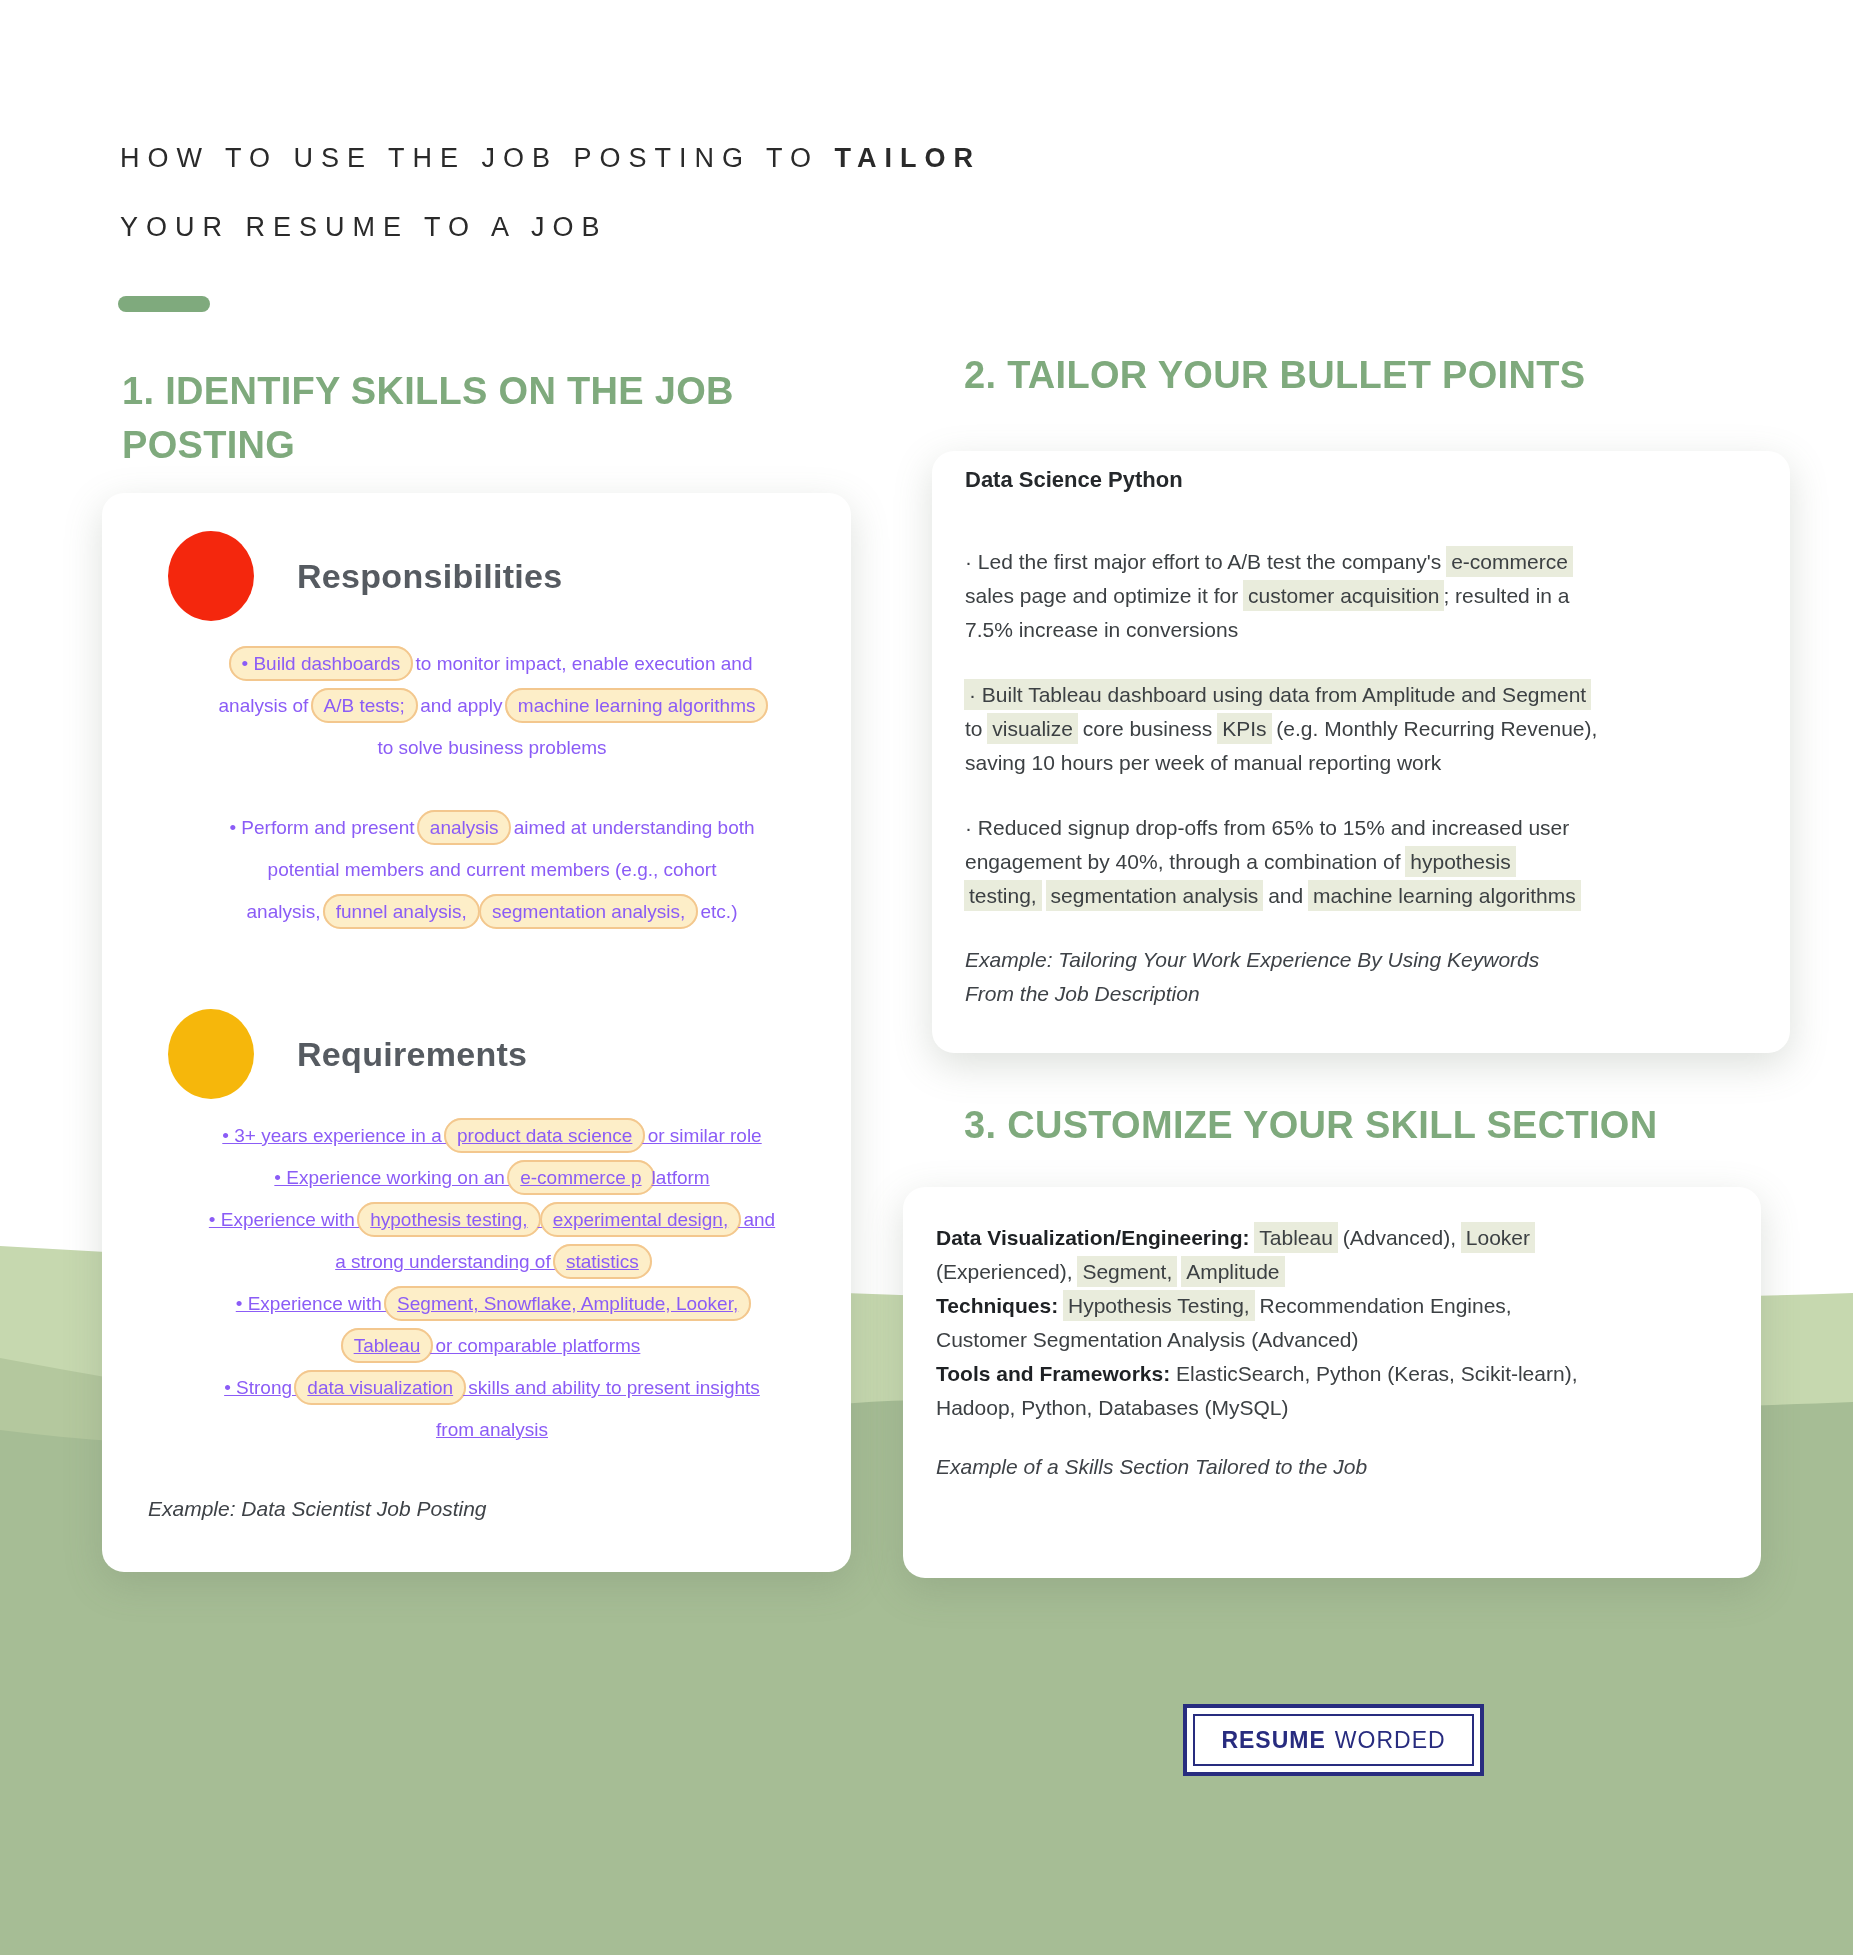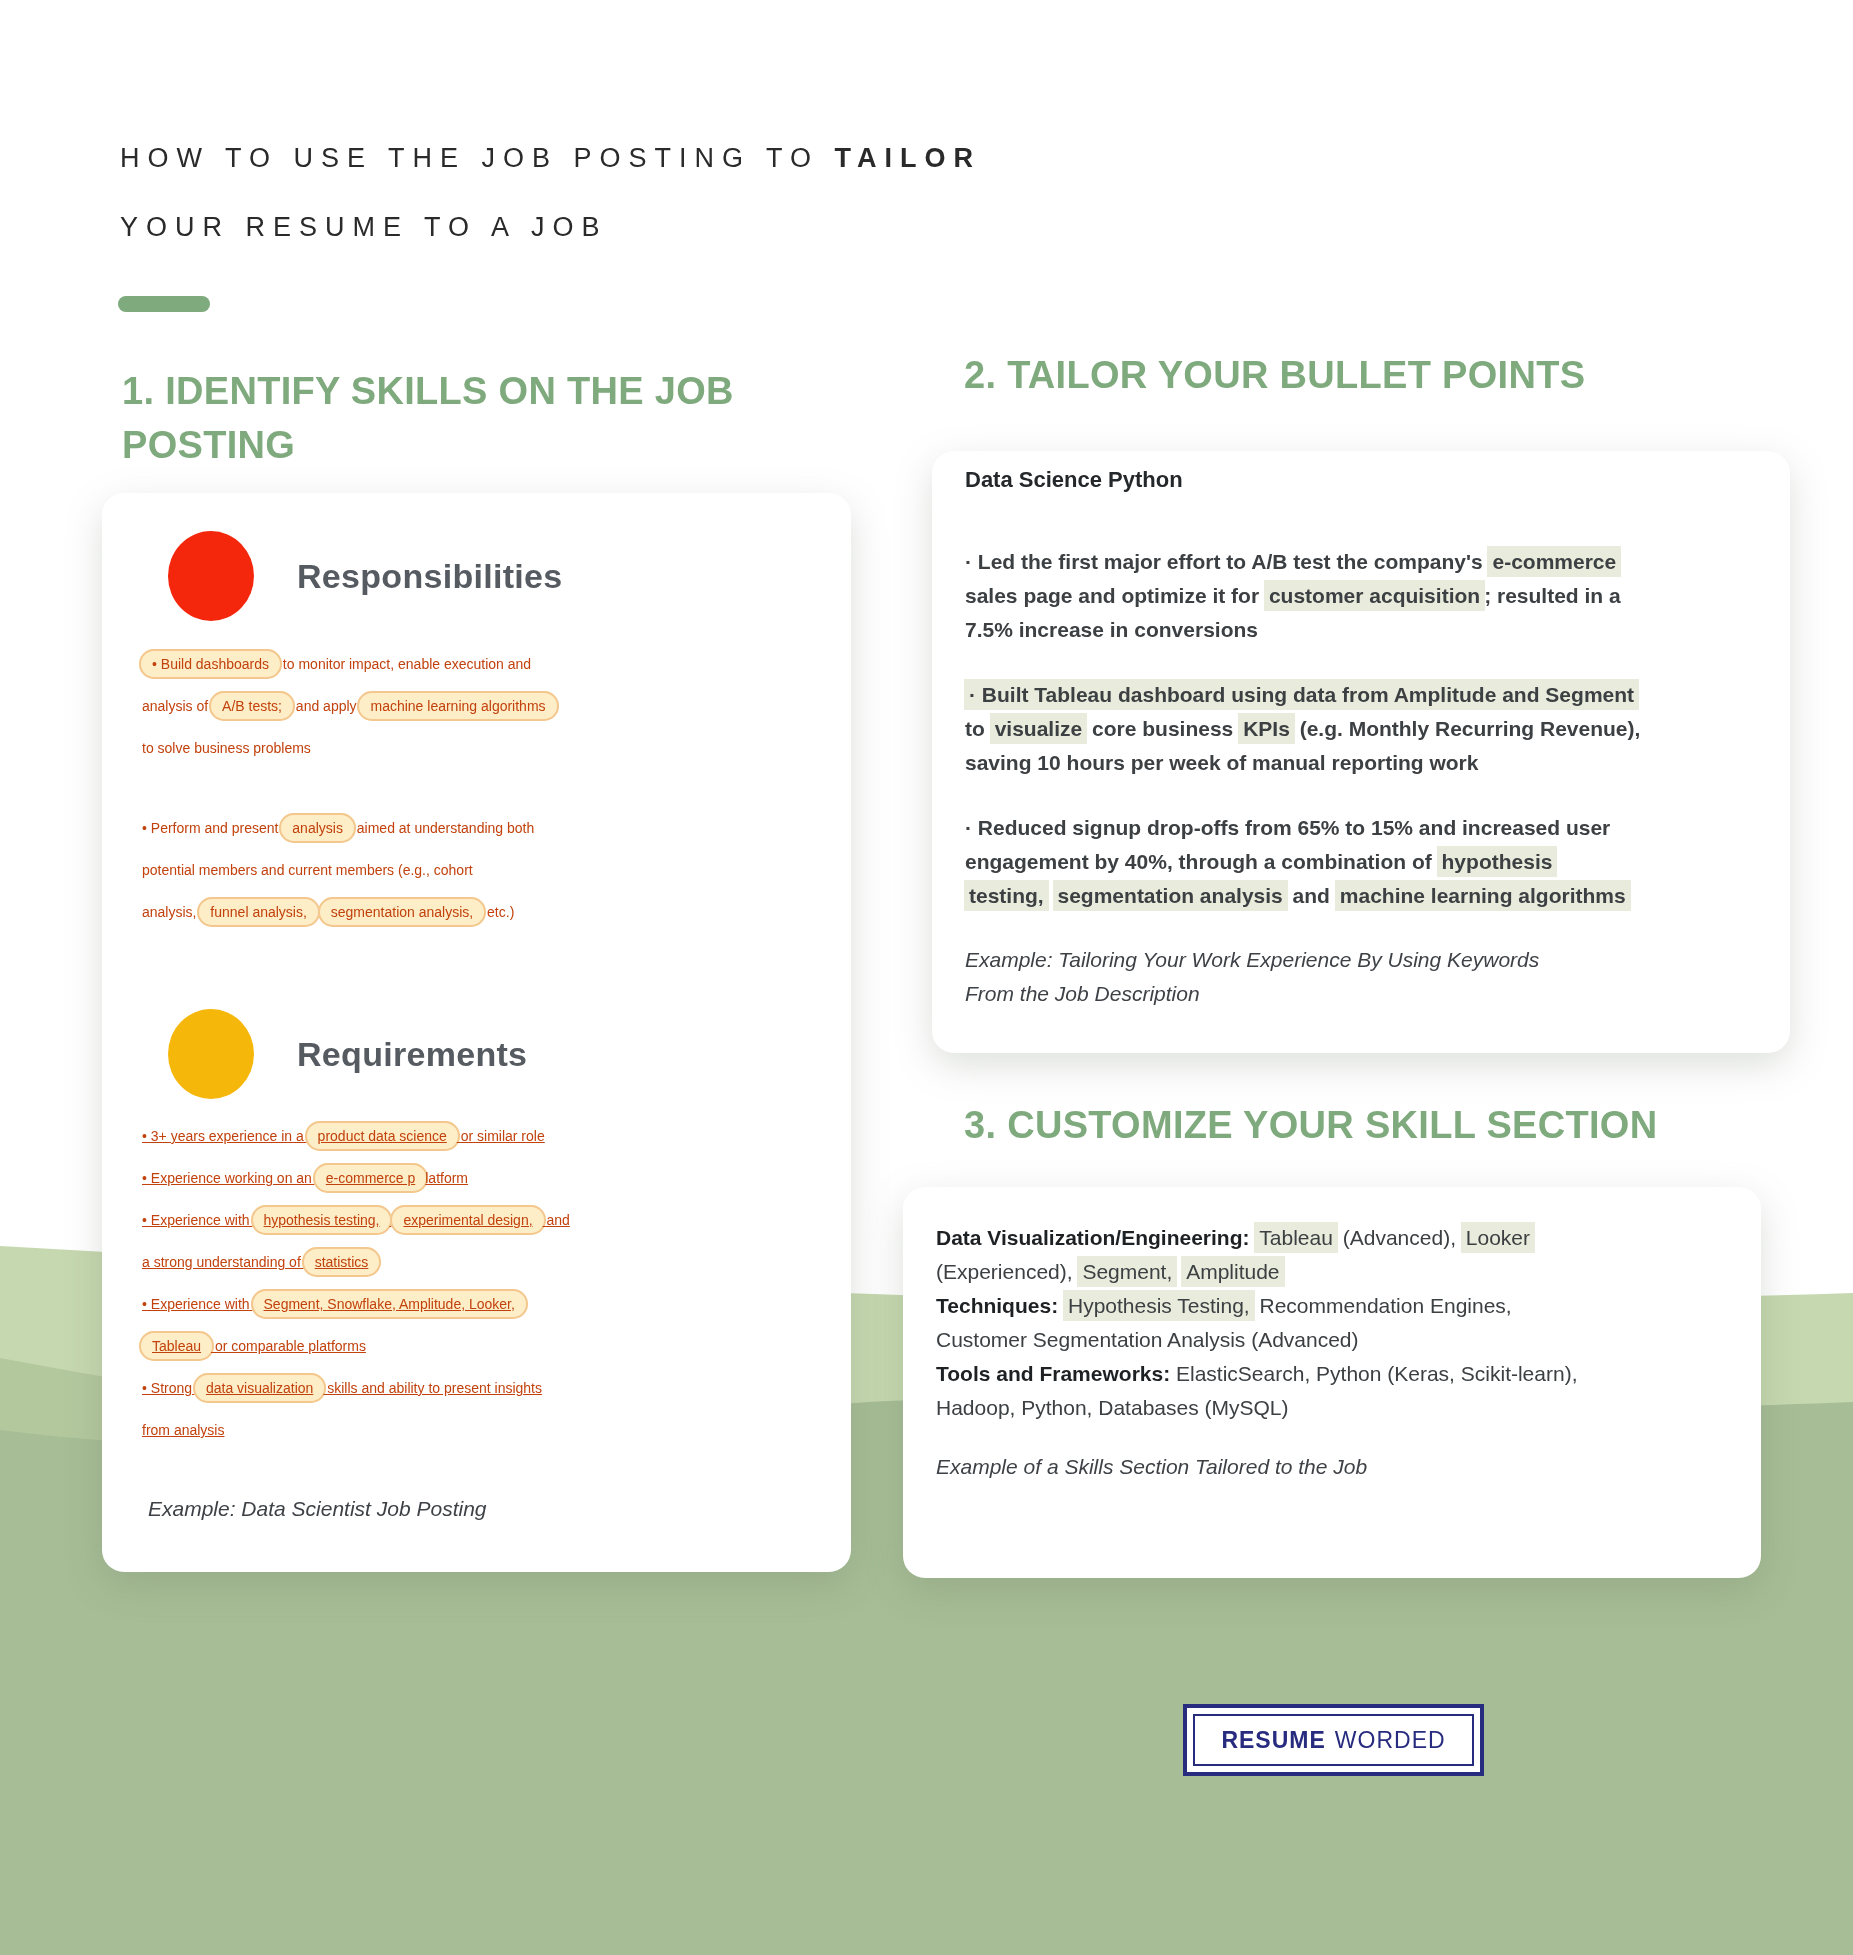--- a/index.html
+++ b/index.html
@@ -33,41 +33,41 @@
   .card1{left:102px;top:493px;width:749px;height:1079px;}
   .card2{left:932px;top:451px;width:858px;height:602px;}
   .card3{left:903px;top:1187px;width:858px;height:391px;}
 
   .dotrow{position:absolute;display:flex;align-items:center;}
   .dotrow.r1{left:66px;top:38px;}
   .dotrow.r2{left:66px;top:516px;}
   .dot{width:86px;height:90px;border-radius:50%;flex:0 0 auto;}
   .grp-title{margin-left:43px;font-size:34px;font-weight:700;color:#565b61;letter-spacing:0.3px;}
 
-  .postingtext{position:absolute;left:40px;width:700px;font-size:14px;color:#c2410c;}
+  .postingtext{position:absolute;left:40px;width:700px;font-size:19px;color:#8b5cf6;text-align:center;}
   .postingtext .line{line-height:42px;white-space:nowrap;}
   .p-resp{top:150px;}
   .p-req{top:622px;text-decoration:underline;}
   .postingtext .para{margin-bottom:38px;}
   .p-req .para{margin-bottom:0;}
 
   .h-y{background:var(--c-yellow_hl);border:2px solid var(--c-yellow_border);
        border-radius:19px;padding:5px 11px;margin:0 -3px;}
   .h-g{background:var(--c-sage_hl);padding:4px 5px;margin:0 -1px;}
   .h-b{font-weight:700;}
 
   .example{position:absolute;font-style:italic;font-size:21px;color:#3e4247;}
   .ex1{left:46px;top:1004px;}
   .ex2{left:33px;top:492px;}
   .ex2 .line{line-height:34px;white-space:nowrap;}
   .ex3{left:33px;top:268px;}
 
   .righttext{position:absolute;left:33px;width:805px;font-size:21px;color:#3c4043;}
   .righttext .line{line-height:34px;white-space:nowrap;}
-  .righttext .para{margin-bottom:31px;font-weight:bold;}
+  .righttext .para{margin-bottom:31px;}
   .job-title{position:absolute;left:33px;top:16px;font-size:22px;font-weight:700;color:#25282b;}
   .b-paras{top:94px;}
   .skills{top:34px;}
   .skills .h-b{color:#1e2124;}
 
   .logo{position:absolute;left:1183px;top:1704px;width:301px;height:72px;z-index:2;
         background:#ffffff;border:4px solid var(--c-navy);box-sizing:border-box;
         box-shadow:inset 0 0 0 6px #ffffff, inset 0 0 0 8px var(--c-navy);
         display:flex;align-items:center;justify-content:center;}
   .logo-text{font-size:23px;color:var(--c-navy);letter-spacing:1px;white-space:nowrap;}

